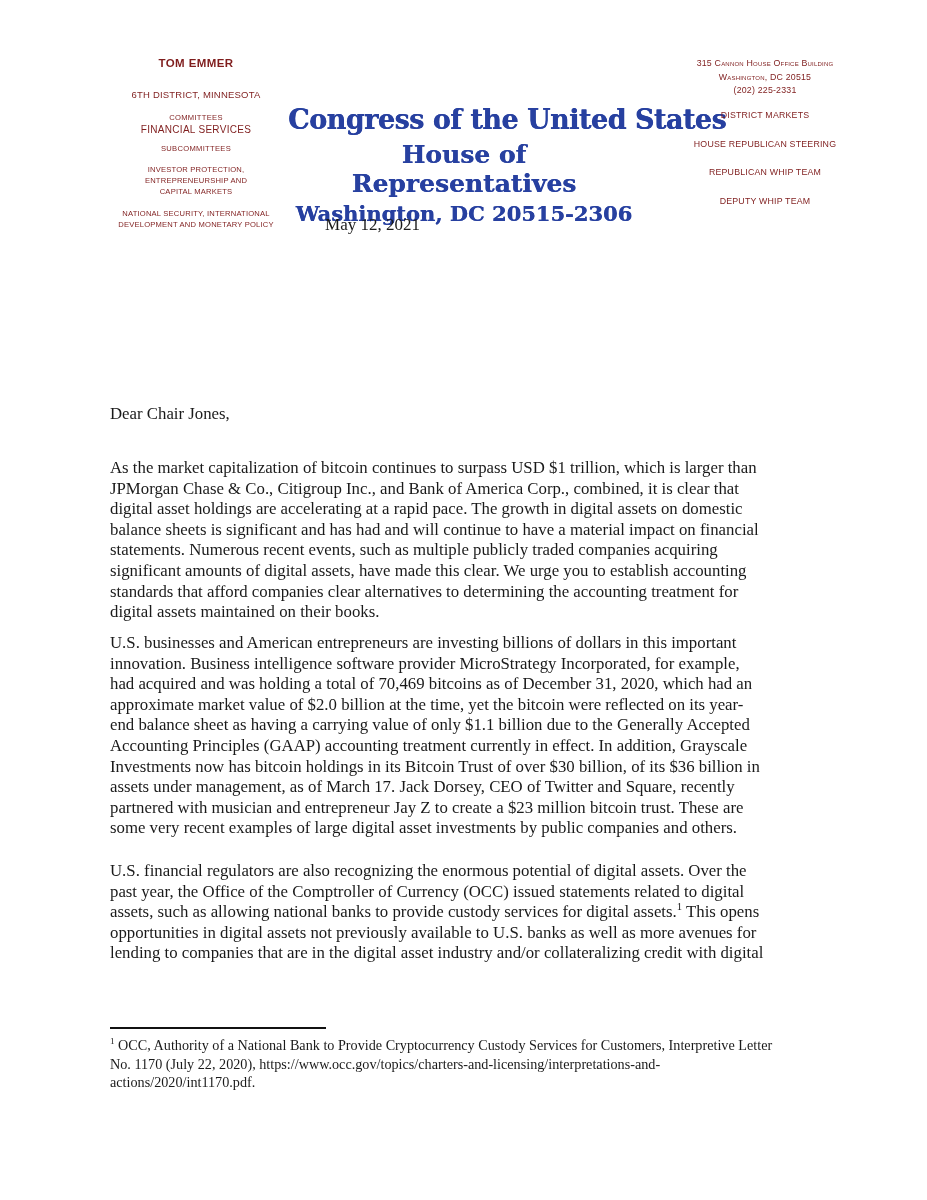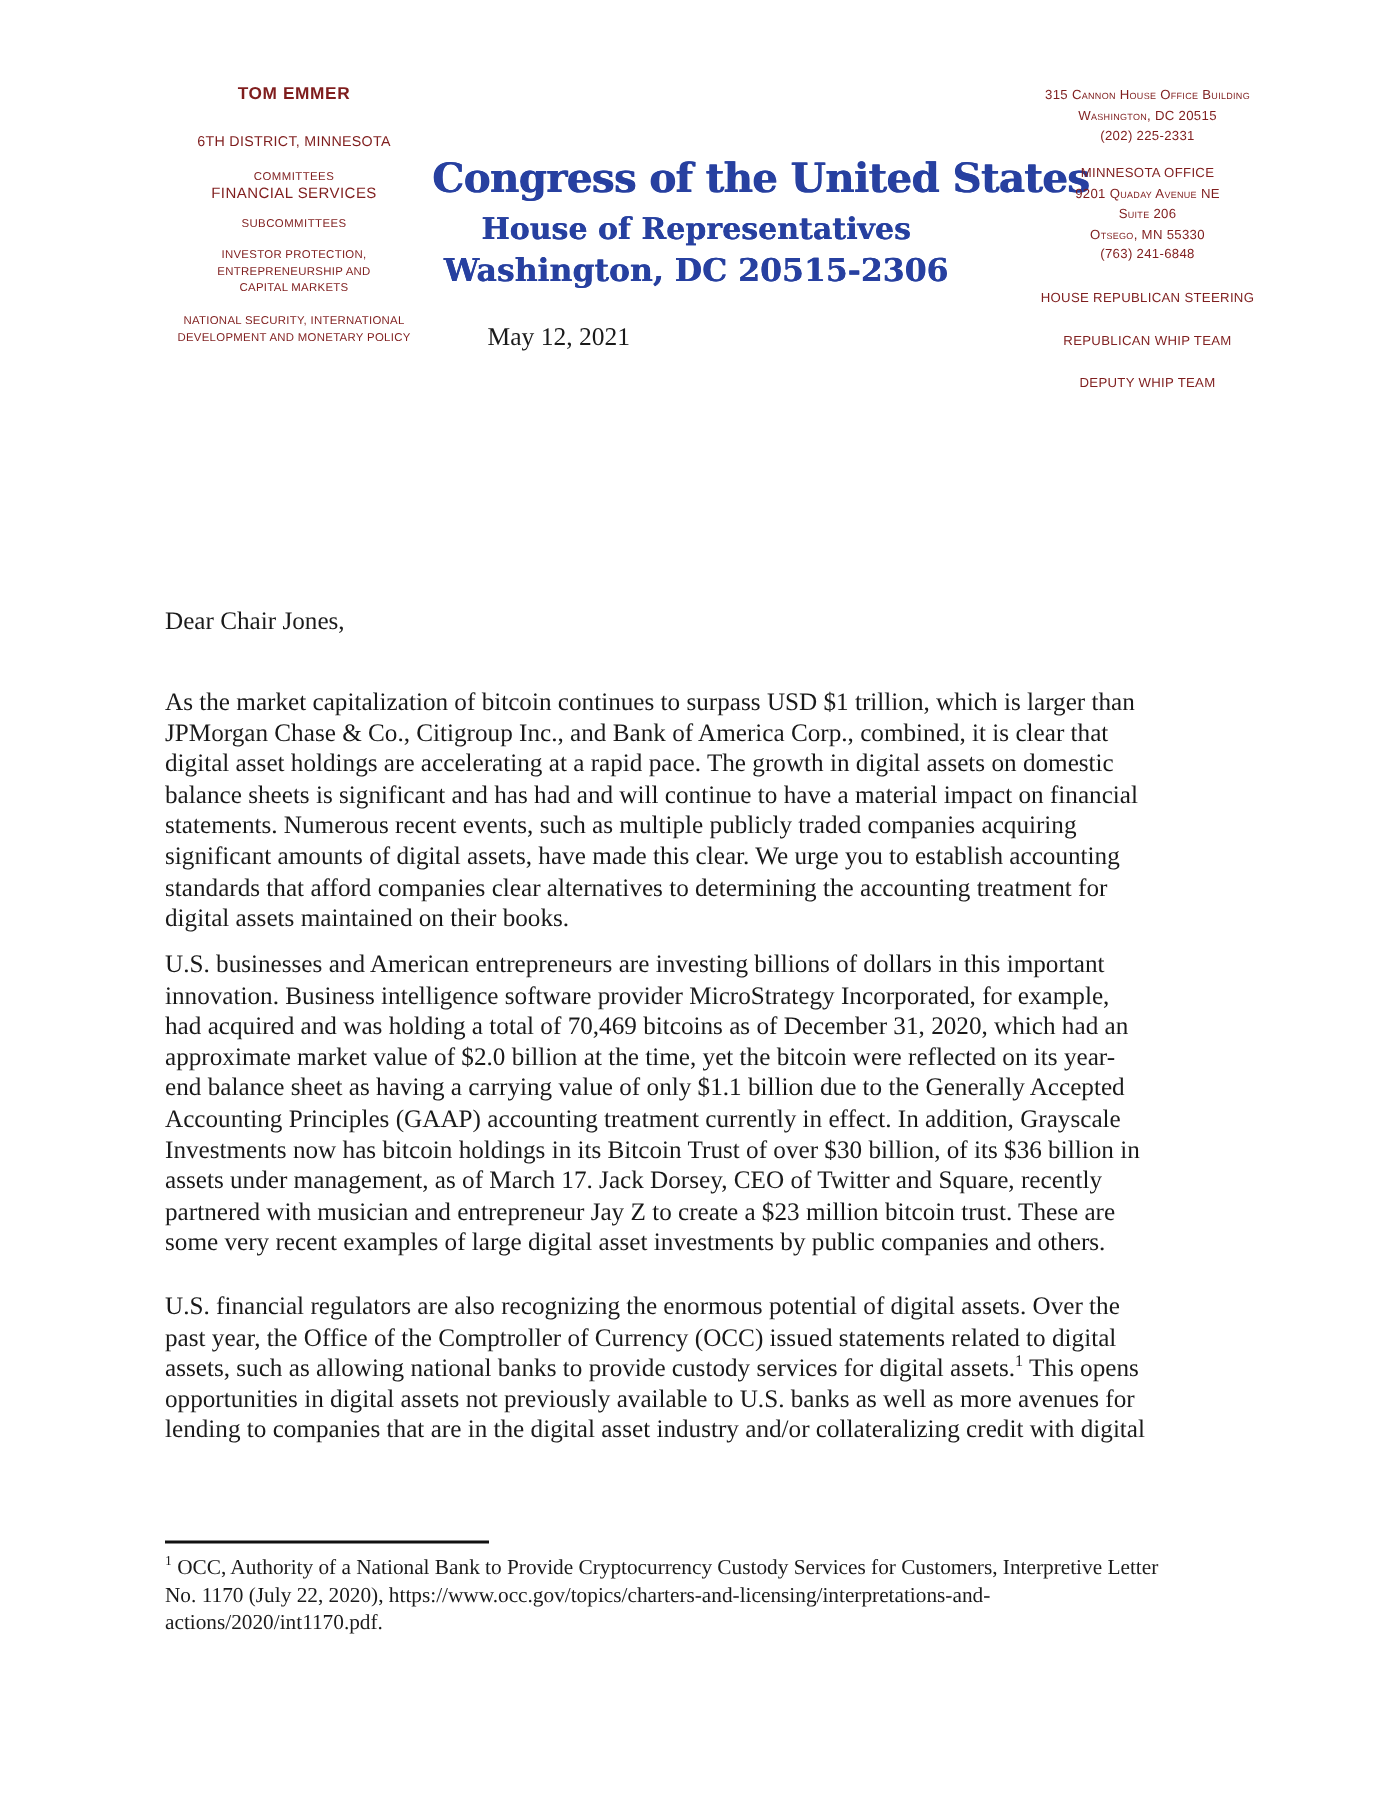--- a/index.html
+++ b/index.html
@@ -30,21 +30,21 @@
   .mt8  { margin-top: 9px; }
   .mt10 { margin-top: 11px; }
   .lh-sub { font-size: 7.6px; line-height: 1.45; letter-spacing: .2px; }
 
   .lh-right .sc   { font-variant: small-caps; }
   .lh-right div   { font-size: 8.8px; line-height: 1.55; letter-spacing: .2px; }
   .lh-right .gap  { margin-top: 11px; }
   .lh-right .team { margin-top: 15px; }
 
   .congress-title { font-size: 27px; font-weight: bold; letter-spacing: -0.5px; text-shadow: 0.4px 0 0 currentColor; white-space: nowrap; }
-  .congress-sub   { font-size: 20px; font-weight: bold; margin-top: 5px; text-shadow: 0.3px 0 0 currentColor; }
+  .congress-sub   { font-size: 25px; font-weight: bold; margin-top: 5px; text-shadow: 0.3px 0 0 currentColor; }
   .congress-addr  { font-size: 21px; font-weight: bold; margin-top: 3px; text-shadow: 0.3px 0 0 currentColor; text-align: center; }
 
   
   .date { position: absolute; top: 215px; left: 0; width: 745px; text-align: center; font-size: 17px; }
   .recipient  { position: absolute; top: 257px; left: 110px; font-size: 16.8px; line-height: 21px; }
   .salutation { position: absolute; top: 404px; left: 110px; font-size: 16.8px; }
   .body-text  { font-size: 16.8px; line-height: 20.6px; width: 780px; }
   .para1 { position: absolute; top: 446px; left: 110px; margin-top: 12px; }
   .para2 { position: absolute; top: 633px; left: 110px; }
   .para3 { position: absolute; top: 861px; left: 110px; }
@@ -75,25 +75,21 @@
   <div class="lh lh-center">
     <div class="congress-title">Congress of the United States</div>
     <div class="congress-sub">House of Representatives</div>
     <div class="congress-addr">Washington, DC 20515-2306</div>
   </div>
 
   <div class="lh lh-right">
     <div class="sc pre">315 Cannon House Office Building
 Washington, DC 20515
 (202) 225-2331</div>
-    <div class="gap">MINNESOTA OFFICE</div>
-    <div class="sc pre">9201 Quaday Avenue NE
-Suite 206
-Otsego, MN 55330
-(763) 241-6848</div>
+    <div class="gap">DISTRICT MARKETS</div>
     <div class="team">HOUSE REPUBLICAN STEERING</div>
     <div class="team">REPUBLICAN WHIP TEAM</div>
     <div class="team">DEPUTY WHIP TEAM</div>
   </div>
 
   <div class="date">May 12, 2021</div>
 
 
   <div class="salutation">Dear Chair Jones,</div>
 

